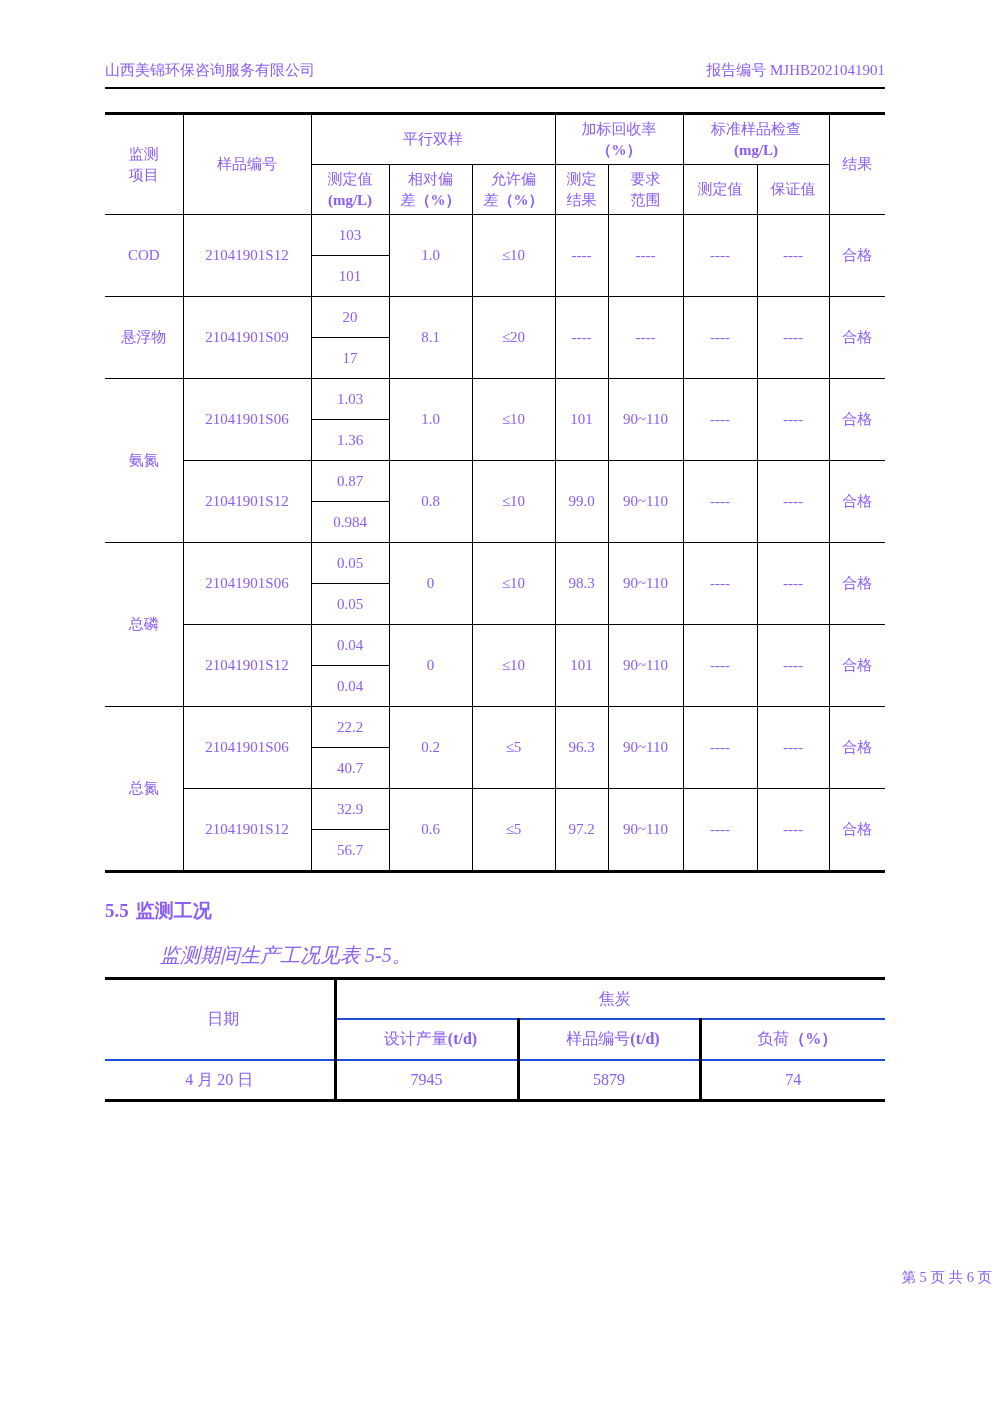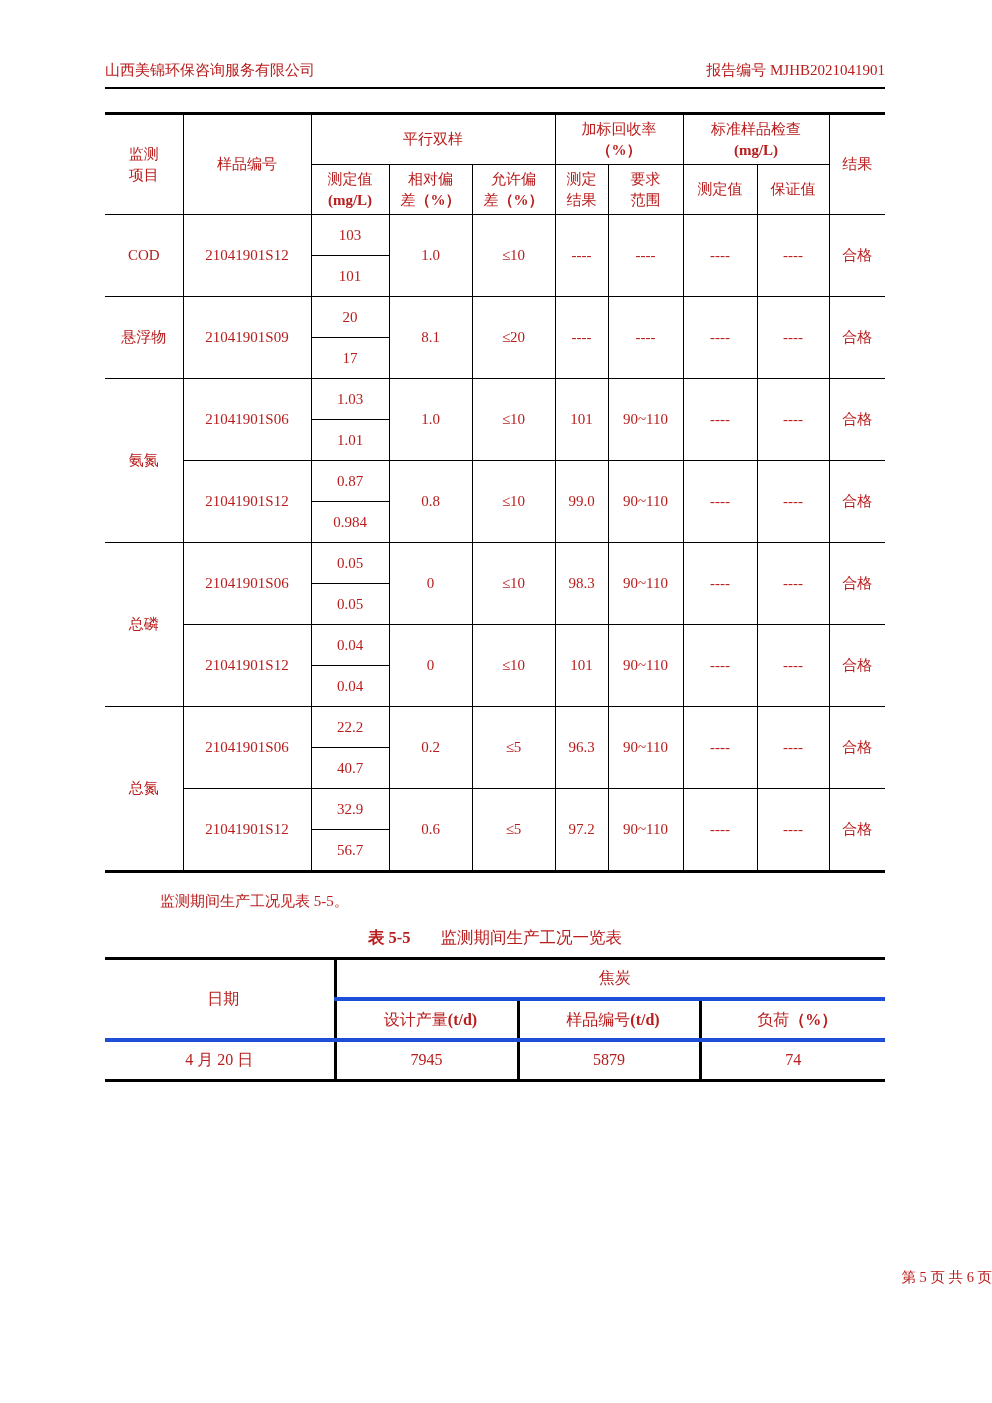--- a/index.html
+++ b/index.html
@@ -1,18 +1,18 @@
 <!DOCTYPE html>
 <html><head>
 <meta charset="utf-8">
 <style>
   html,body{margin:0;padding:0;background:#e8e8e8;}
   .page{
     width:992px;height:1403px;position:relative;background:#ffffff;
-    font-family:"Liberation Serif","DejaVu Serif",serif;color:#b91c1c;
+    font-family:"Liberation Serif","DejaVu Serif",serif;color:#8b5cf6;
     overflow:hidden;margin:0 auto;
   }
   .content{width:780px;margin-left:105px;}
 
   
   .doc-header{
     display:flex;justify-content:space-between;align-items:flex-end;
     padding-top:60px;padding-bottom:7px;border-bottom:2px solid #000;
     font-size:15px;line-height:20px;
   }
@@ -26,31 +26,31 @@
   }
   .qc thead th{height:49px;}
   .qc tbody td{height:40px;}
   .no-l{border-left:none !important;}
   .no-r{border-right:none !important;}
   .u{font-weight:bold;}
 
   
   .sec-heading{margin-top:27px;font-size:19px;font-weight:bold;line-height:1.2;}
   .sec-heading .num{margin-right:7px;}
-  .para{margin-top:19px;font-size:15px;padding-left:55px;line-height:1.3;}
+  .para{margin-top:19px;font-size:20px;padding-left:55px;line-height:1.3;font-style:italic;}
   .caption{margin-top:15px;text-align:center;font-size:16.5px;line-height:1.3;}
   .caption .lbl{font-weight:bold;margin-right:30px;}
 
   
   .prod{margin-top:9px;border-top:3px solid #000;border-bottom:3px solid #000;font-size:16px;}
   .prod th,.prod td{
     text-align:center;vertical-align:middle;font-weight:normal;padding:0;line-height:1.3;
     border:0;
   }
-  .prod .hr1{border-bottom:4px solid #1d4ed8;padding-left:8px;}
+  .prod .hr1{border-bottom:2px solid #1d4ed8;padding-left:8px;}
   .prod .vthick{border-left:3px solid #000;}
   .prod .rthick{border-right:3px solid #000;}
   .prod .row-h{height:41px;}
   .prod .row-d{height:40px;}
 
   
   .page-footer{
     position:absolute;left:0;right:0;top:1268px;text-align:right;
     font-size:14.5px;
   }
@@ -162,21 +162,21 @@
           <td>1.03</td>
           <td rowspan="2">1.0</td>
           <td rowspan="2">≤10</td>
           <td rowspan="2">101</td>
           <td rowspan="2">90~110</td>
           <td rowspan="2">----</td>
           <td rowspan="2">----</td>
           <td rowspan="2" class="no-r">合格</td>
         </tr>
         <tr>
-          <td>1.01</td>
+          <td>1.36</td>
         </tr>
 
         <tr>
           <td rowspan="2">21041901S12</td>
           <td>0.87</td>
           <td rowspan="2">0.8</td>
           <td rowspan="2">≤10</td>
           <td rowspan="2">99.0</td>
           <td rowspan="2">90~110</td>
           <td rowspan="2">----</td>
@@ -244,24 +244,24 @@
           <td rowspan="2">----</td>
           <td rowspan="2">----</td>
           <td rowspan="2" class="no-r">合格</td>
         </tr>
         <tr>
           <td>56.7</td>
         </tr>
       </tbody>
     </table>
 
+    <div class="sec-heading">
+      <span class="num">5.5</span><span>监测工况</span>
+    </div>
     <div class="para">监测期间生产工况见表 5-5。</div>
-    <div class="caption">
-      <span class="lbl">表 5-5</span><span>监测期间生产工况一览表</span>
-    </div>
 
     <table class="prod">
       <colgroup>
         <col style="width:230px">
           <col style="width:183px">
           <col style="width:182px">
           <col style="width:185px">
       </colgroup>
       <tbody>
         <tr class="row-h">

